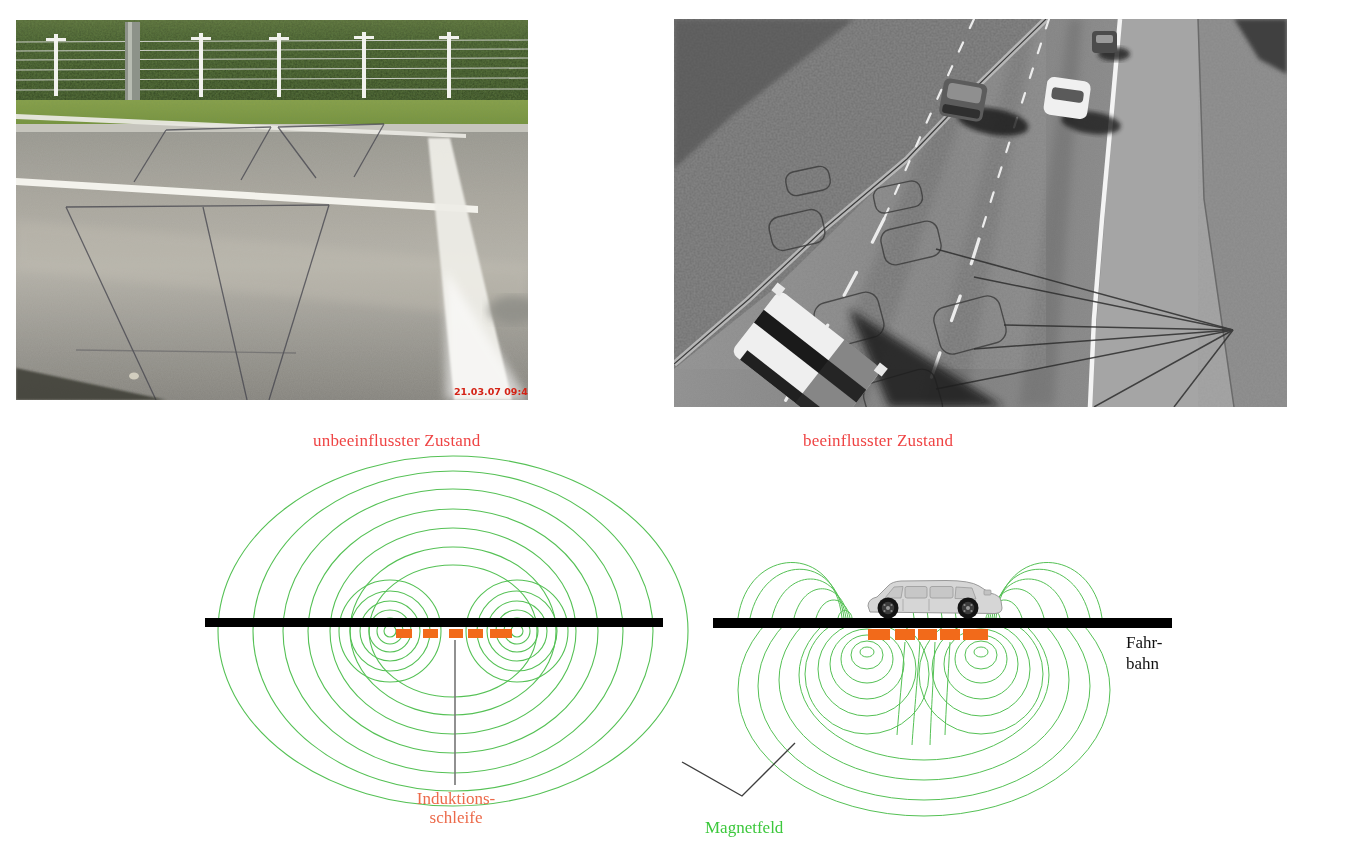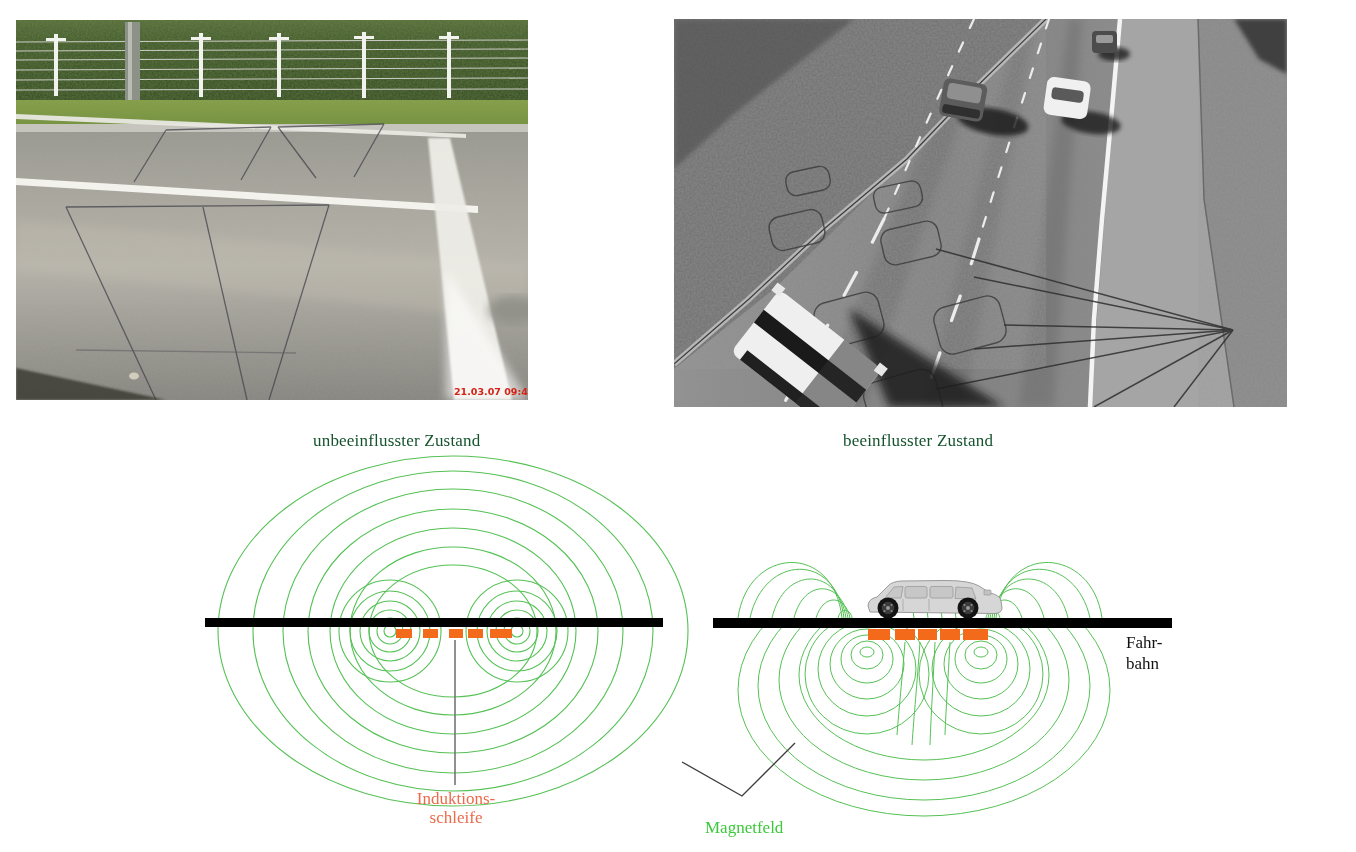--- a/index.html
+++ b/index.html
@@ -2,24 +2,24 @@
 <html style="--loop-orange: #f26a1a; --label-orange: #ec6a4a; --field-green: #55c155; --label-green: #3cc83c; --road-black: #000000; --pointer-gray: #757575; --timestamp-red: #d42316;"><head>
 <meta charset="utf-8">
 <style>
   html,body{margin:0;padding:0;background:#fff;}
   body{width:1356px;height:852px;position:relative;overflow:hidden;
        font-family:"Liberation Serif", serif;}
   .stage{position:absolute;inset:0;}
   .photo{position:absolute;display:block;}
   #photoLeft{left:16px;top:20px;}
   #photoRight{left:674px;top:19px;}
-  .caption{position:absolute;top:431px;font-size:17px;color:#14532d;
+  .caption{position:absolute;top:431px;font-size:17px;color:#ef4444;
            letter-spacing:.2px;white-space:nowrap;}
   #capLeft{left:313px;}
-  #capRight{left:843px;text-align:right;}
+  #capRight{left:803px;text-align:right;}
   #diagram{position:absolute;left:0;top:450px;}
   .fieldline{fill:none;stroke:var(--field-green);stroke-width:1.1;}
   .fl-thin{fill:none;stroke:var(--field-green);stroke-width:1;}
   .loopdash{fill:var(--loop-orange);}
   .roadbar{fill:var(--road-black);}
   .pointer{stroke:var(--pointer-gray);stroke-width:1.6;fill:none;}
   .vpointer{stroke:#3e3e3e;stroke-width:1.4;fill:none;}
   .lbl{font-family:"Liberation Serif",serif;font-size:17px;}
   .lbl-loop{fill:var(--label-orange);text-anchor:middle;}
   .lbl-field{fill:var(--label-green);}

